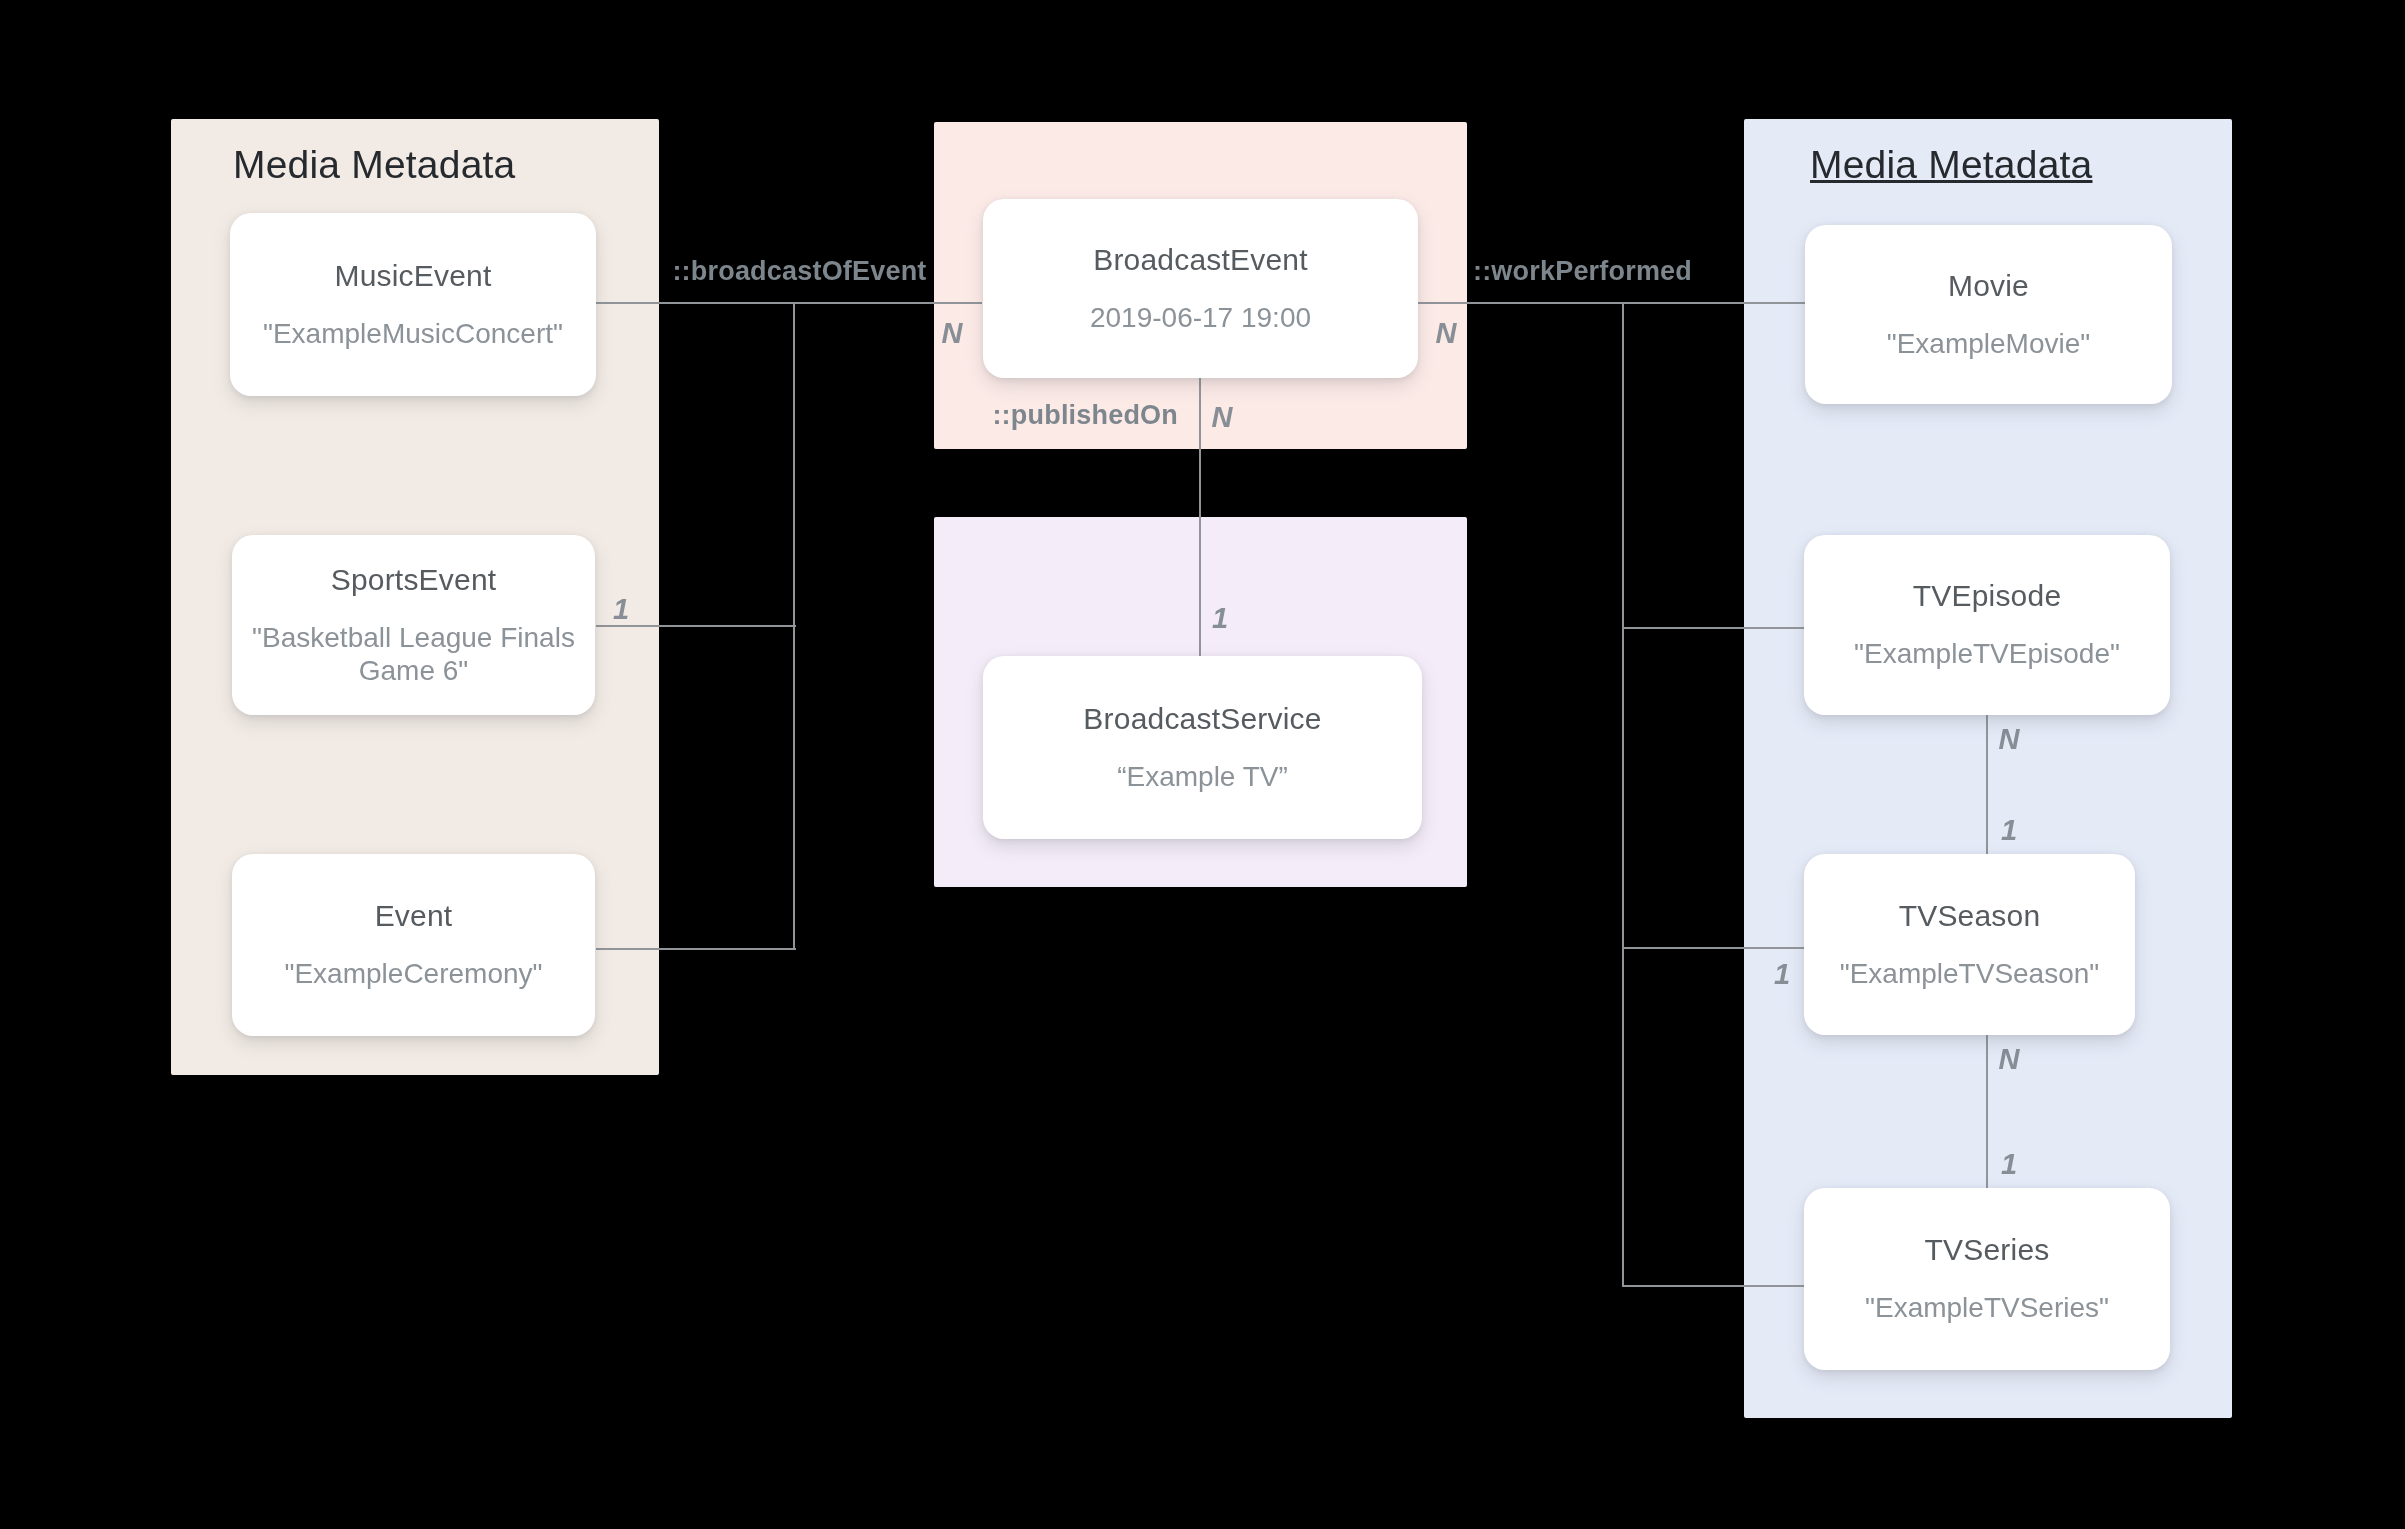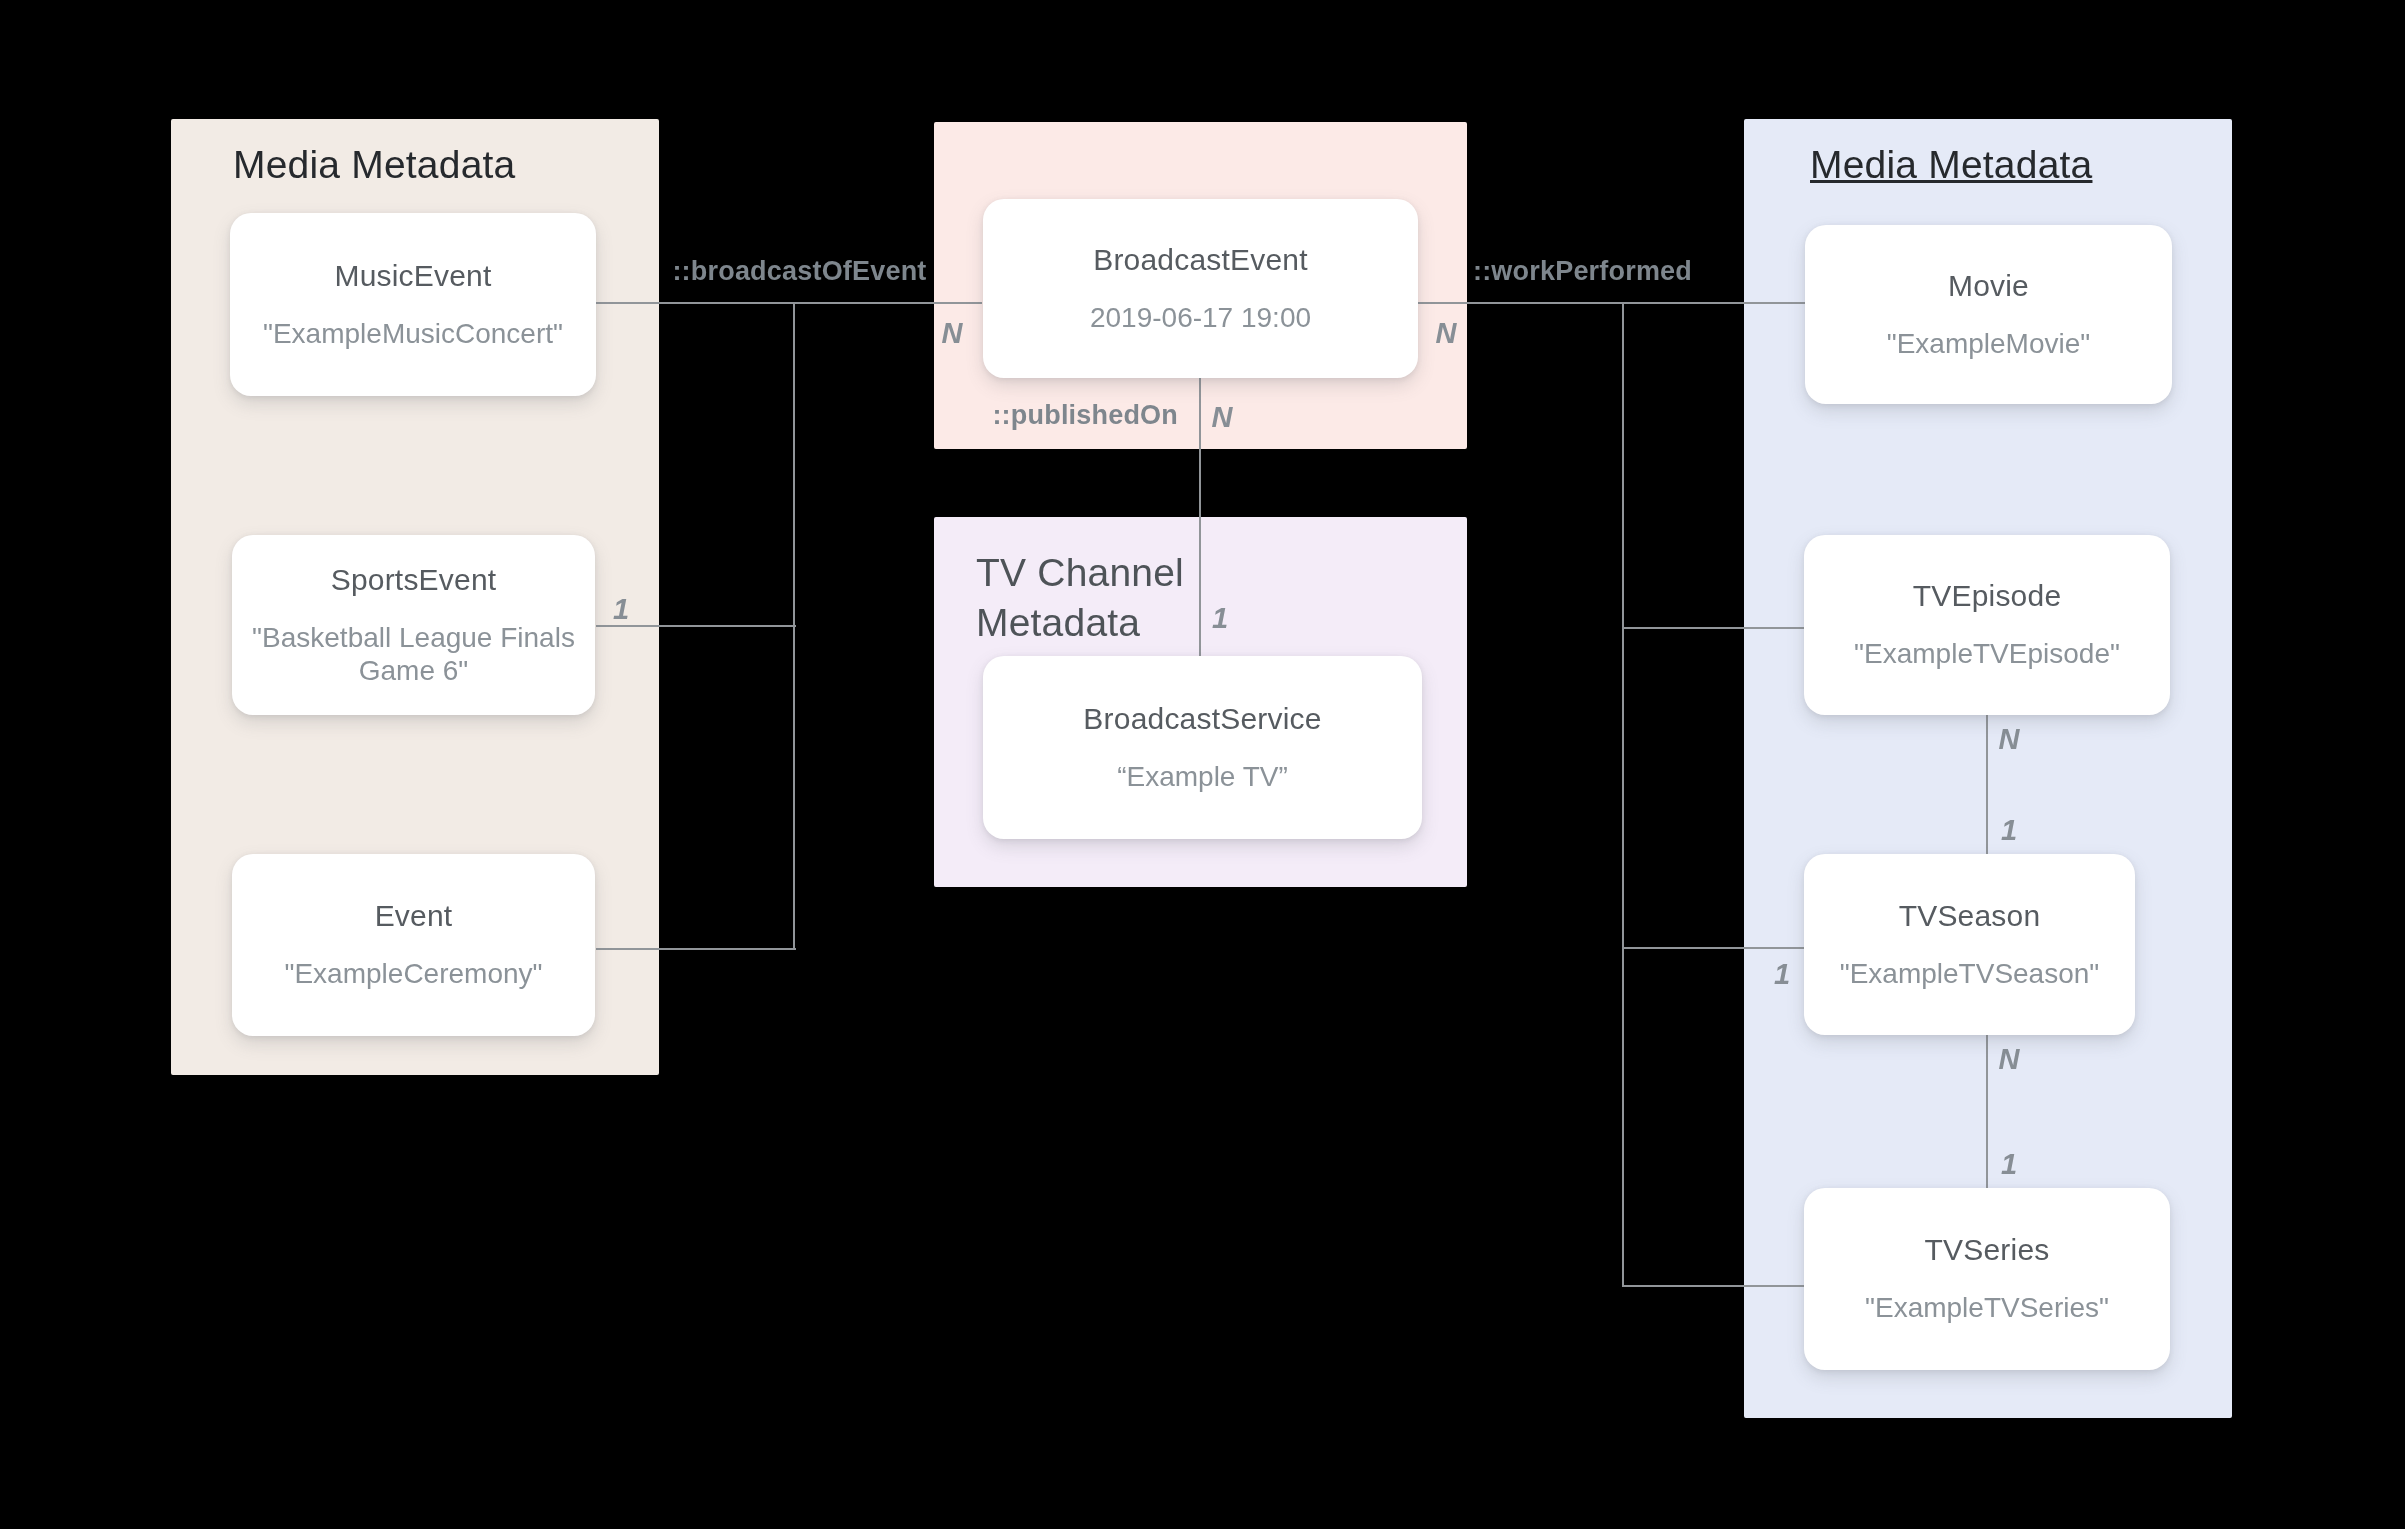--- a/index.html
+++ b/index.html
@@ -85,21 +85,20 @@
 <body>
 
 <div id="stage">
 
   <div class="panel" style="left:171px; top:119px; width:488px; height:956px; background:#f2ebe5;"></div>
   <div class="panel-title" style="left:233px; top:140px;">Media Metadata</div>
 
   <div class="panel" style="left:934px; top:122px; width:533px; height:327px; background:#fceae7;"></div>
 
   <div class="panel" style="left:934px; top:517px; width:533px; height:370px; background:#f4ecf8;"></div>
-  <div class="panel-title soft" style="left:976px; top:548px; width:239px;">TV Channel Metadata</div>
 
   <div class="panel" style="left:1744px; top:119px; width:488px; height:1299px; background:#e5eaf7;"></div>
   <div class="panel-title" style="left:1810px; top:140px;text-decoration:underline;">Media Metadata</div>
 
   <div class="hline" style="left:596px; top:302px; width:386px;"></div>
 
   <div class="vline" style="left:793px; top:302px; height:648px;"></div>
 
   <div class="hline" style="left:596px; top:625px; width:200px;"></div>
 

